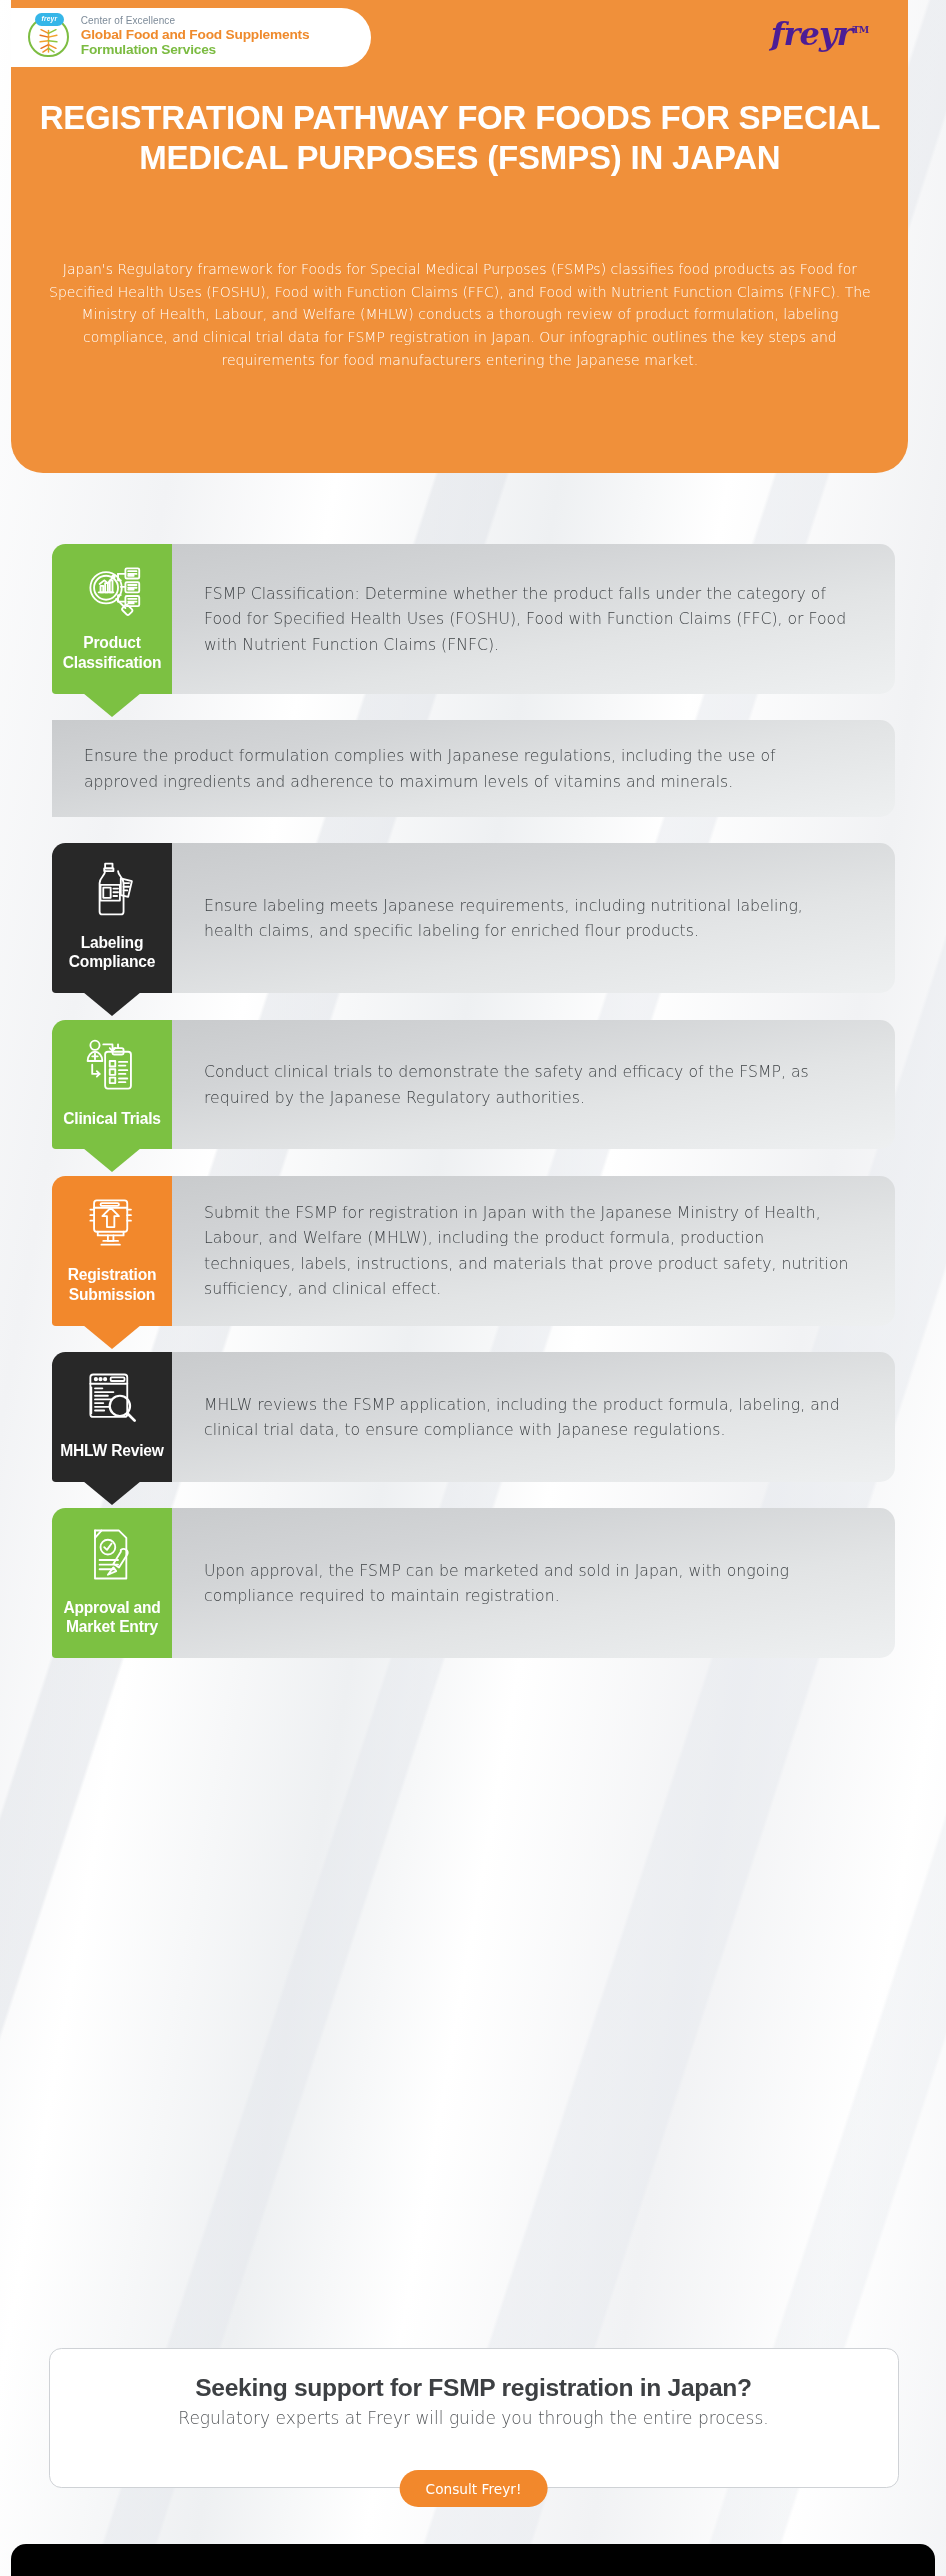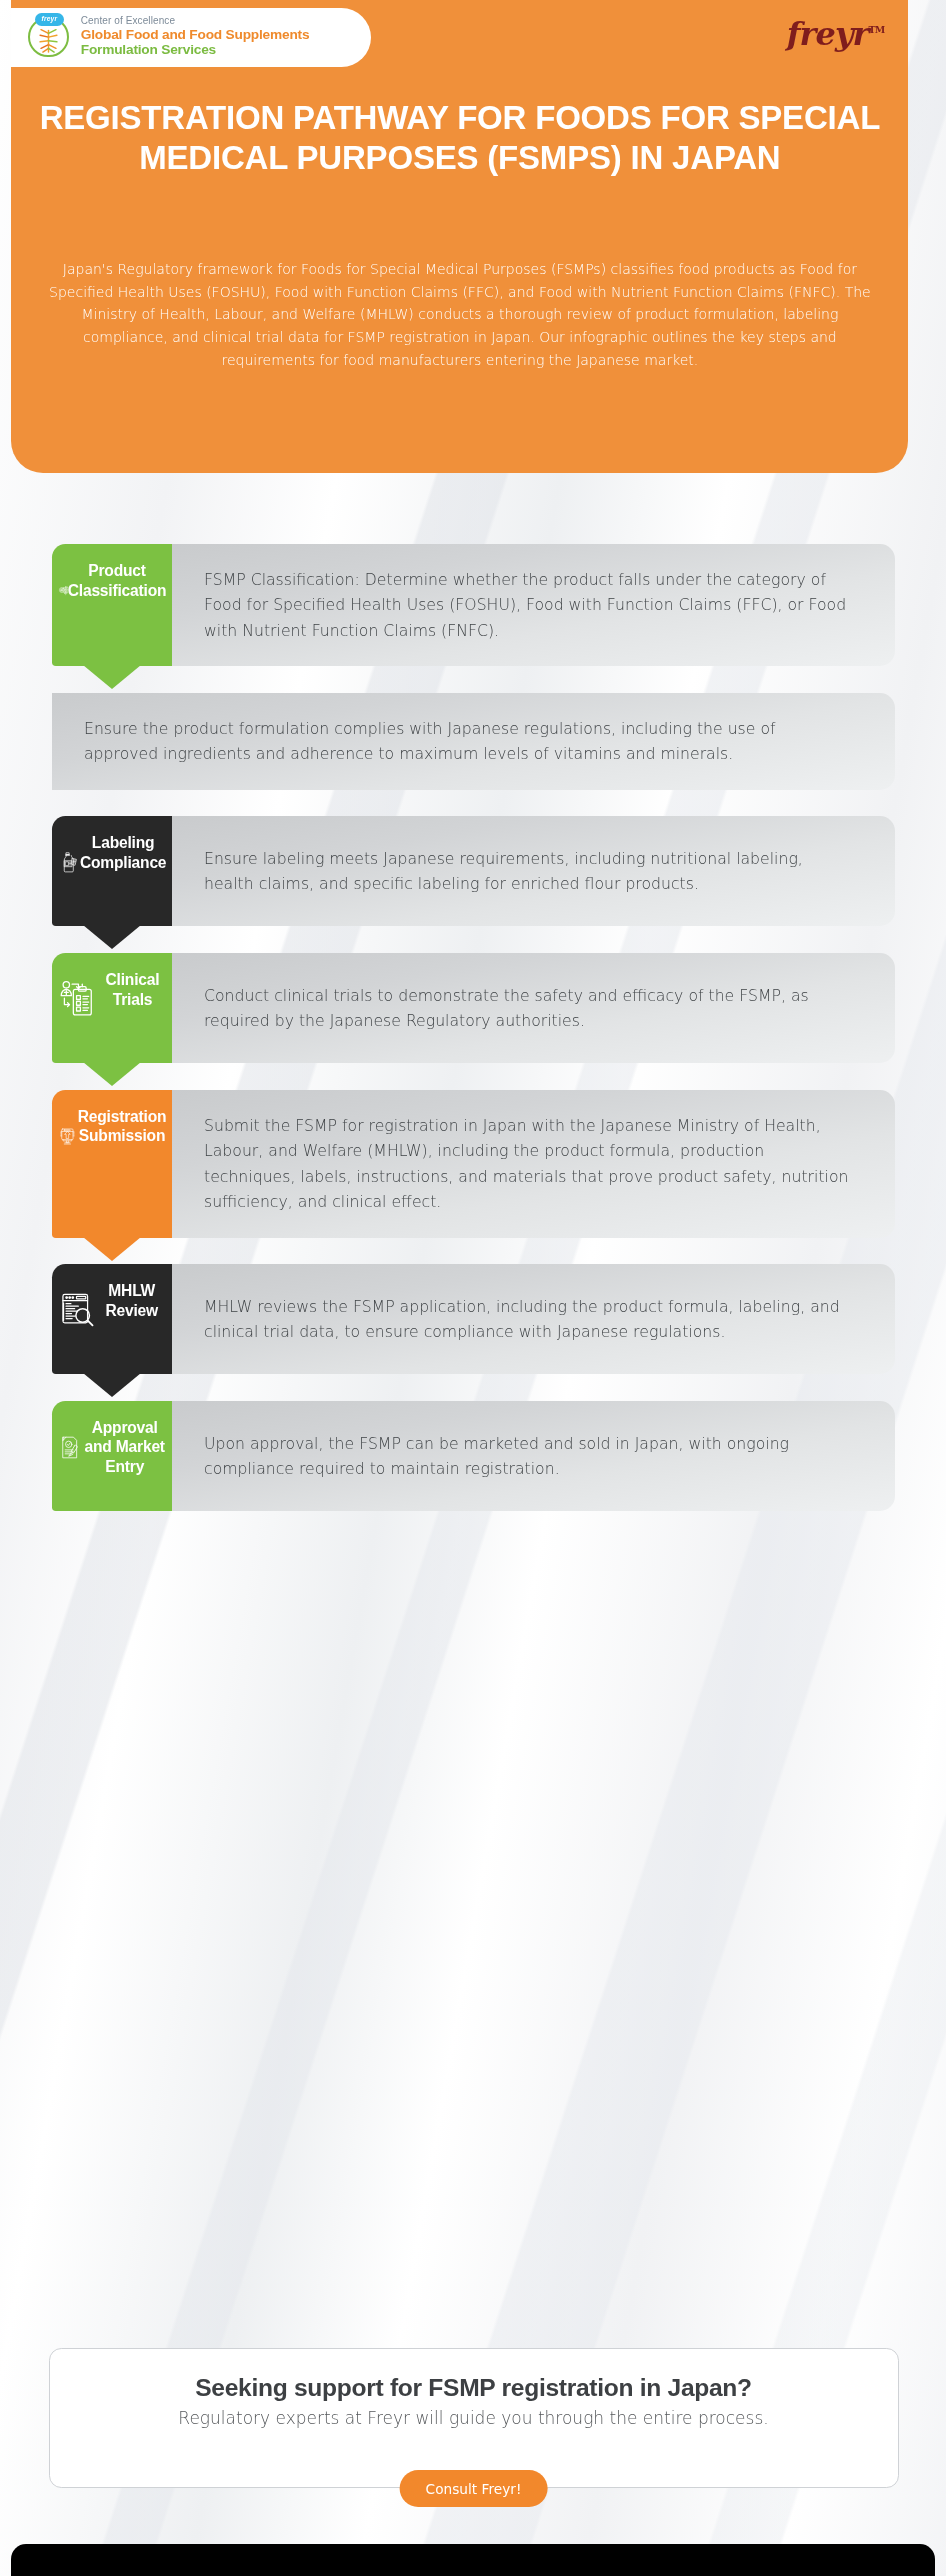--- a/index.html
+++ b/index.html
@@ -109,23 +109,23 @@
   }
   .coe-line3 {
     font-size: 13.7px;
     font-weight: bold;
     color: #7bbb41;
     letter-spacing: -0.2px;
   }
 
   .freyr-logo {
     position: absolute;
-    right: 24px;
+    right: 40px;
     top: 15px;
-    color: #7f1d1d;
+    color: #4c1d95;
     font-size: 32px;
     font-weight: bold;
     font-style: italic;
     font-family: "DejaVu Serif", serif;
     letter-spacing: -0.9px;
     margin-left: 10px;
   }
   .freyr-logo sup { font-size: 9.5px; font-style: normal; vertical-align: super; }
 
   .hero-title {
@@ -171,22 +171,22 @@
     align-items: stretch;
   }
 
   .step-left {
     position: relative;
     width: 120px;
     flex: 0 0 120px;
     border-top-left-radius: 13.3px;
     border-bottom-left-radius: 3.8px;
     display: flex;
-    flex-direction: row;
-    align-items: flex-start;
+    flex-direction: column;
+    align-items: center;
     justify-content: center;
     padding: 17px 5.7px 21px 5.7px;
     z-index: 3;
   }
 
   
   .step-left::after {
     content: "";
     position: absolute;
     left: 50%;

